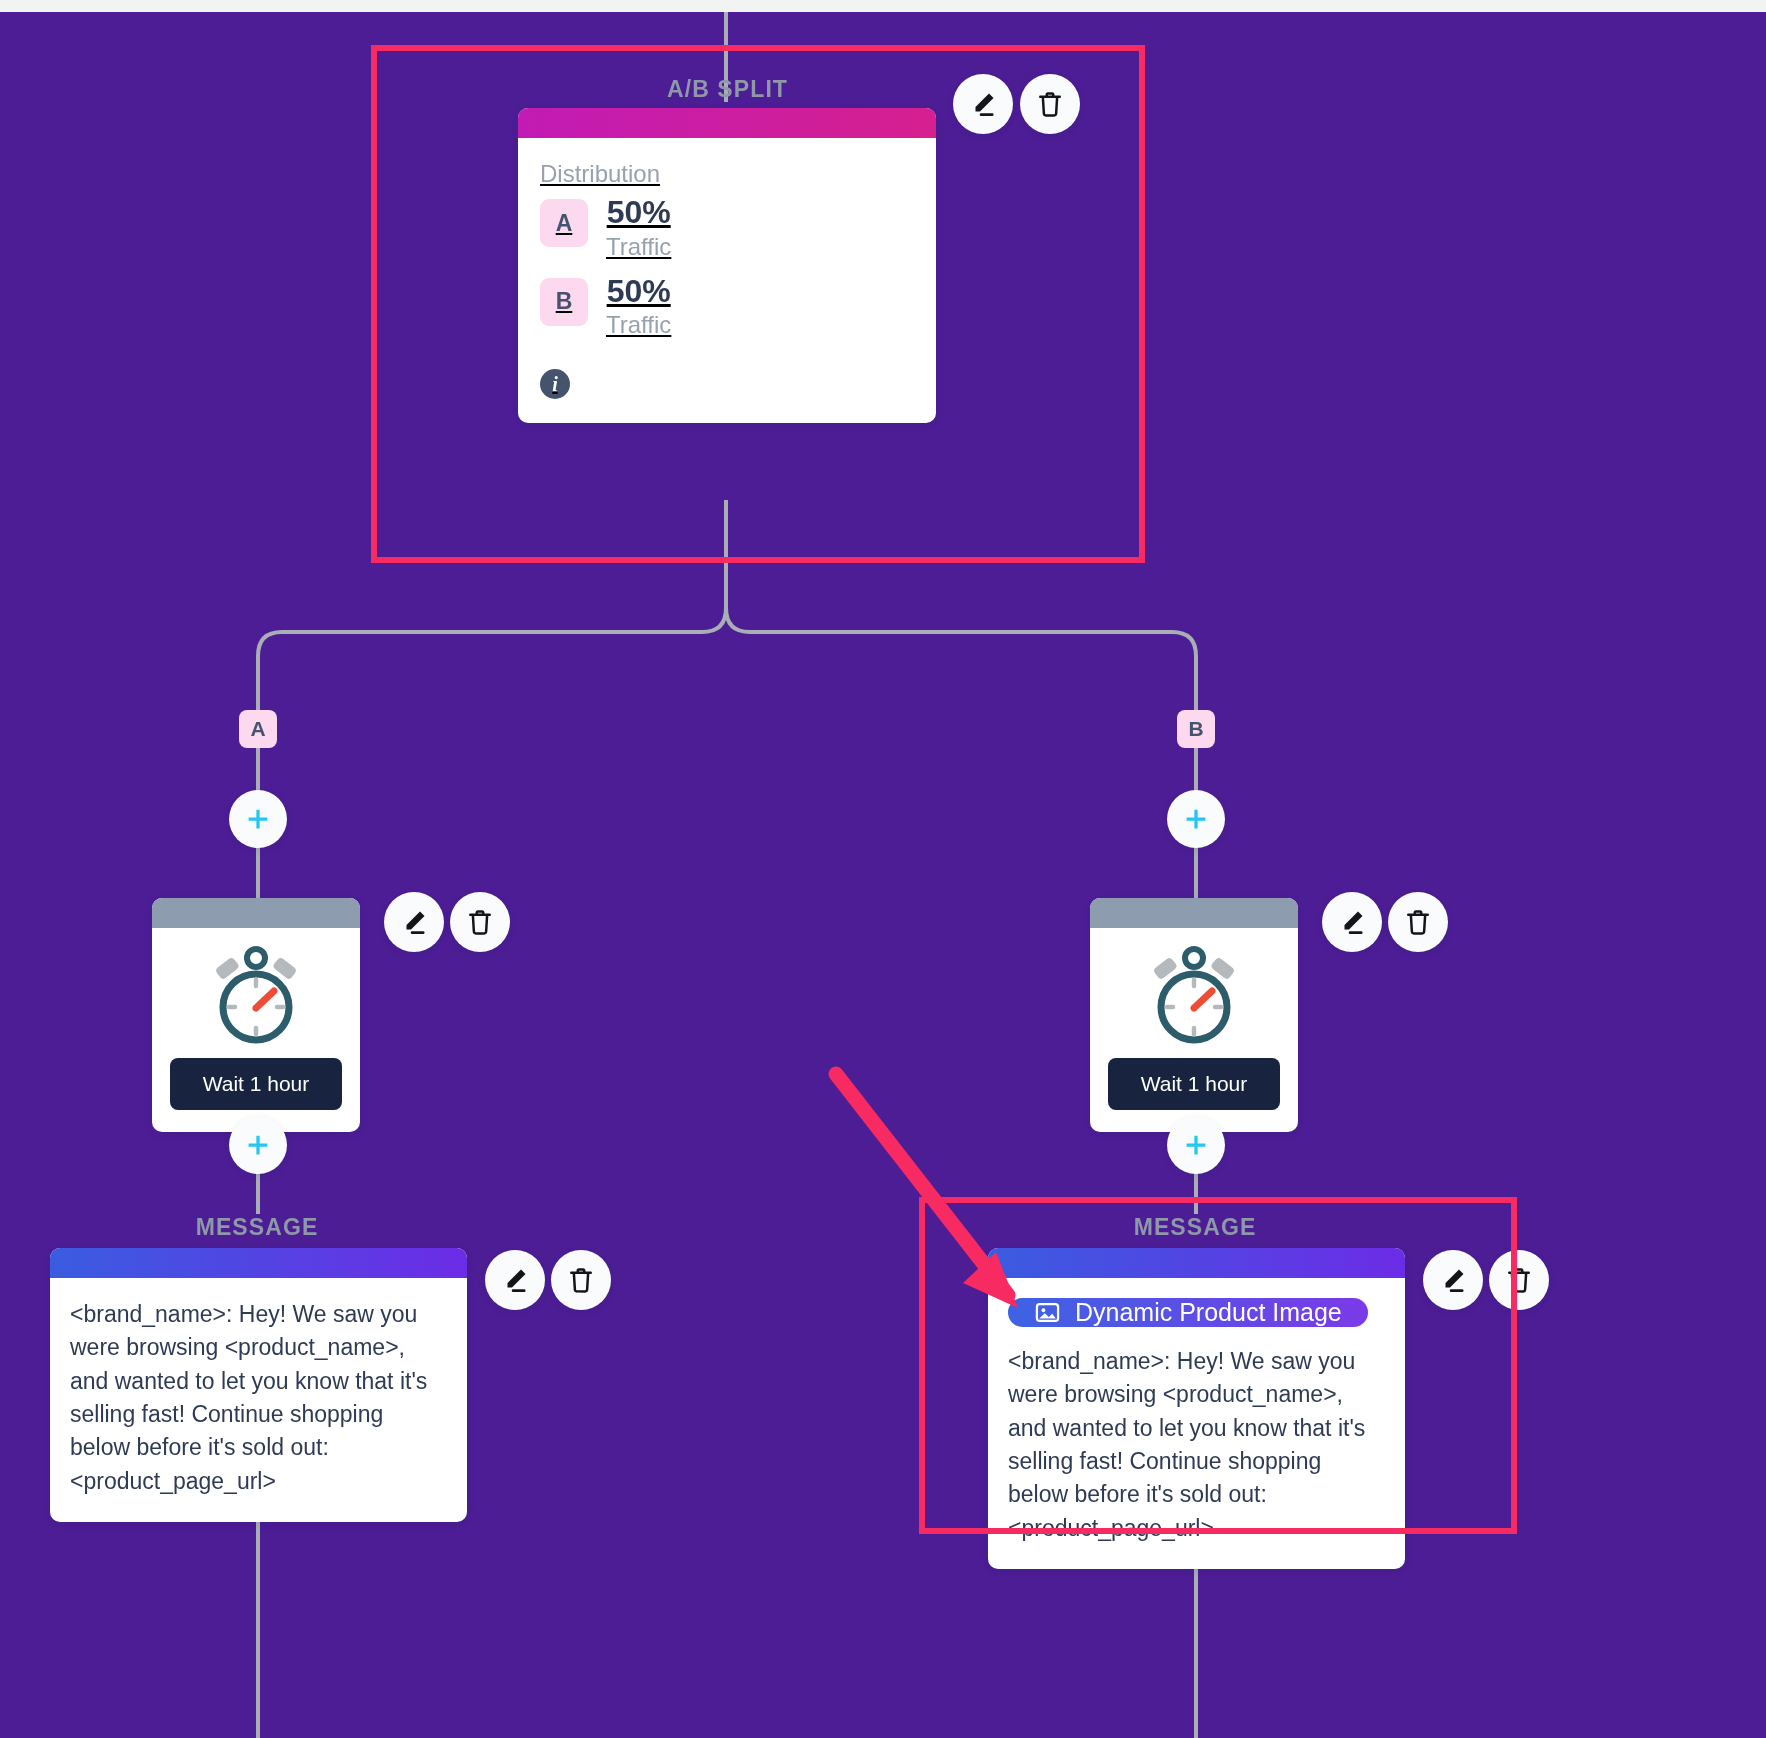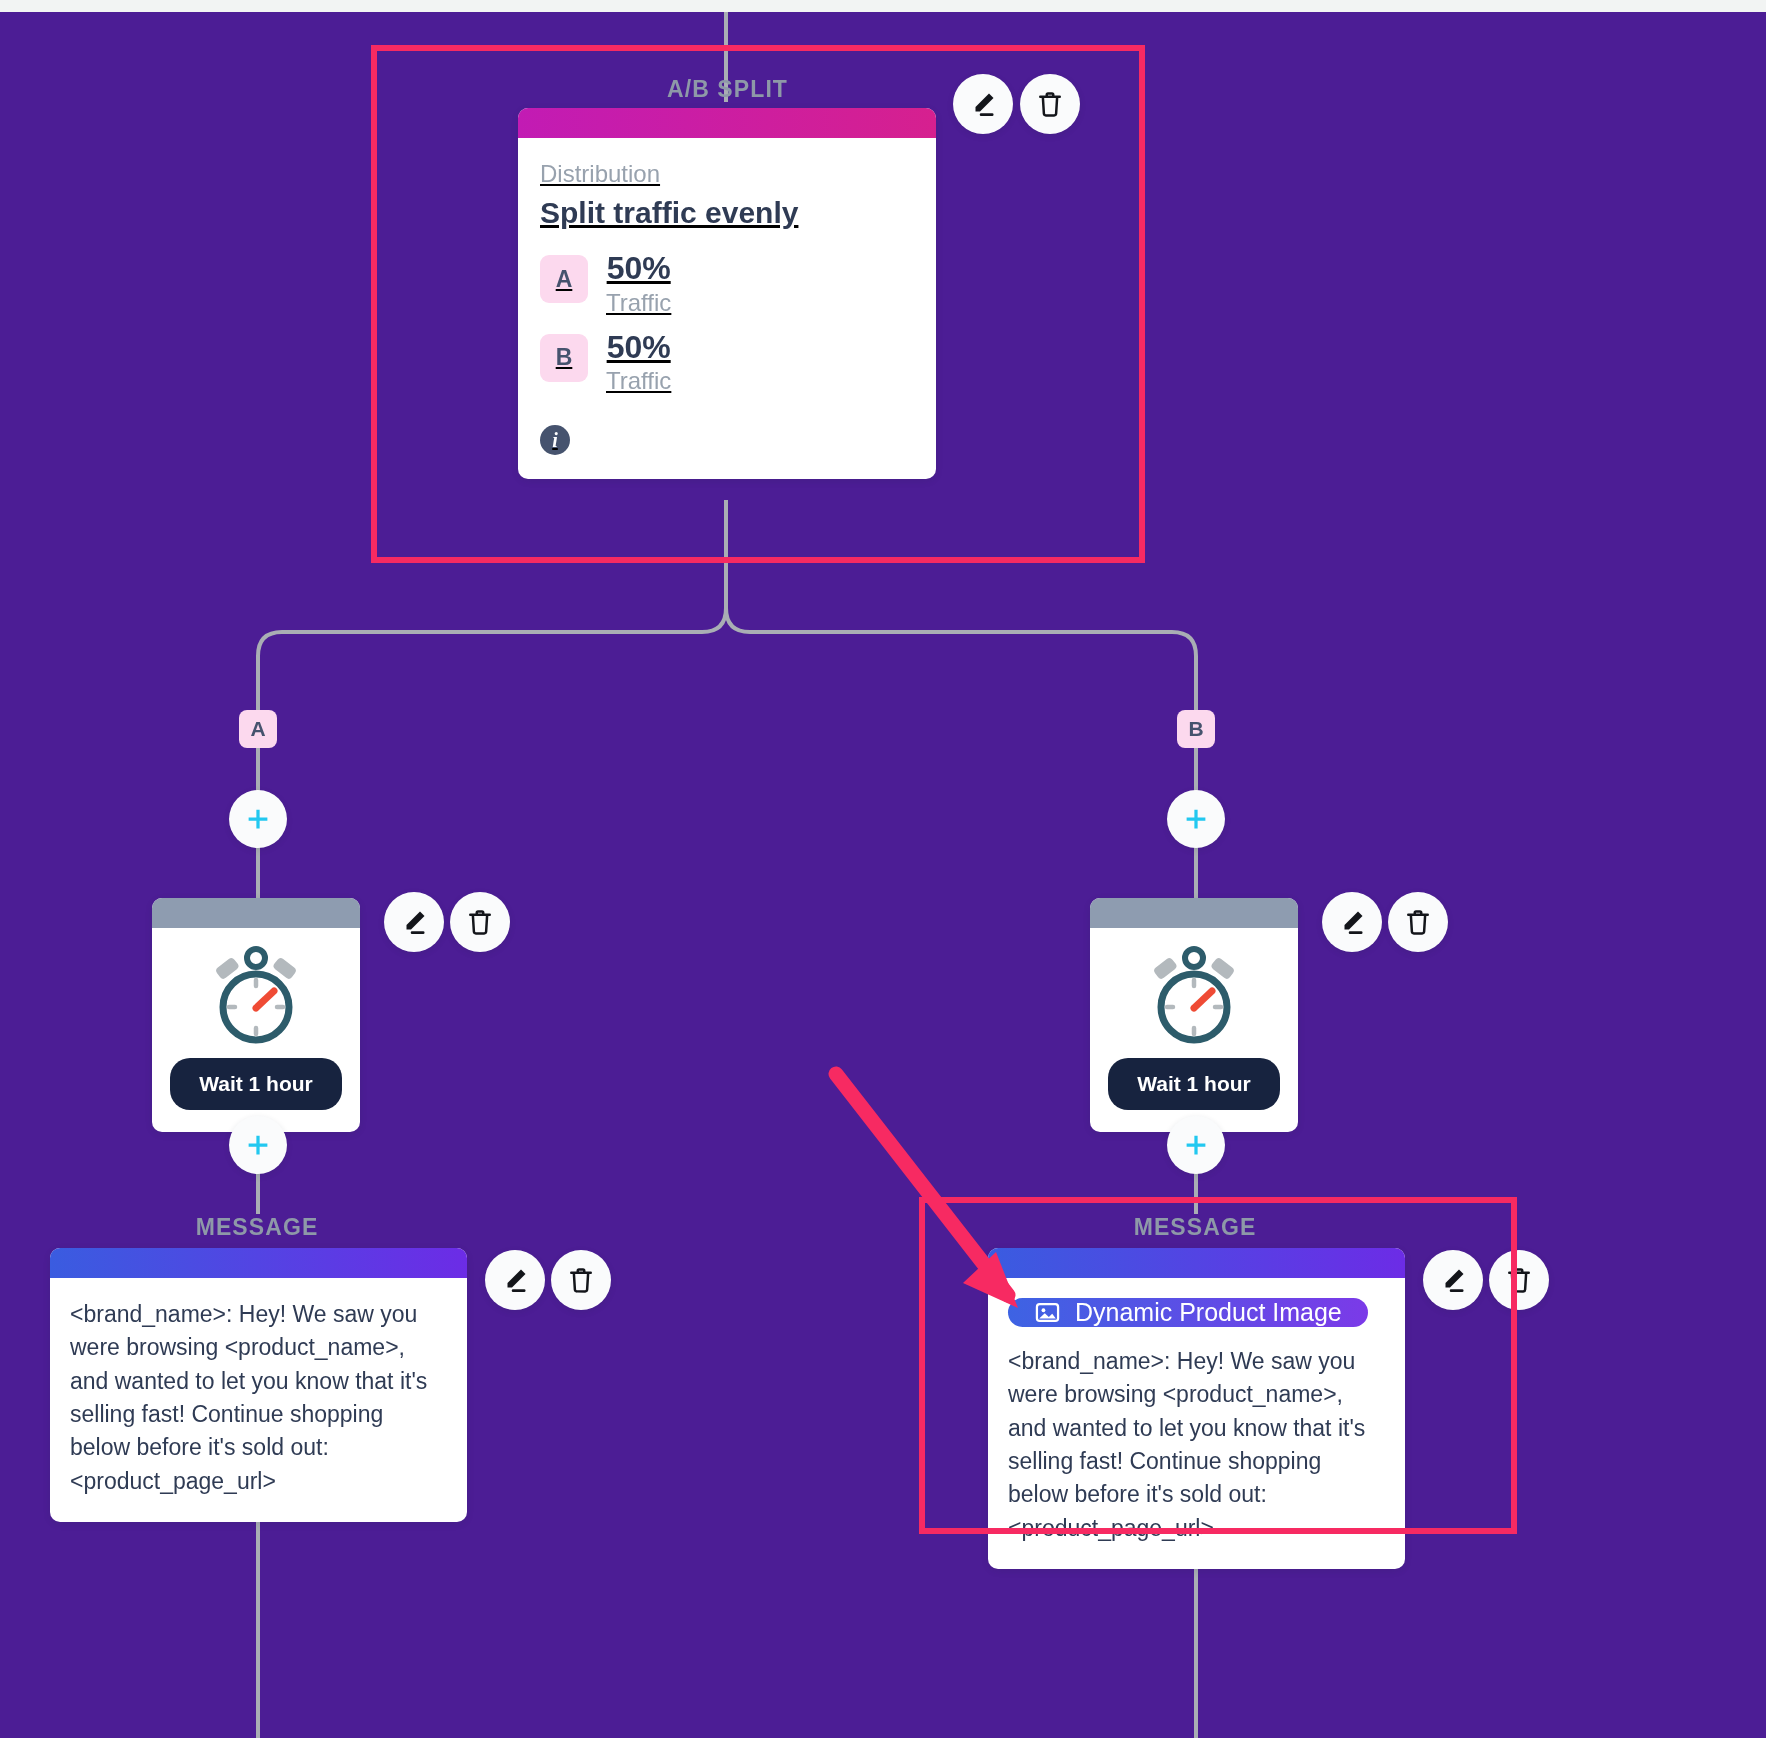--- a/index.html
+++ b/index.html
@@ -134,22 +134,22 @@
   .wait-body {
     padding: 18px 18px 22px 18px;
     display: flex;
     flex-direction: column;
     align-items: center;
   }
   .wait-pill {
     background: #17233f;
     color: #ffffff;
     font-size: 21px;
-    font-weight: bold;
-    border-radius: 20px;
+    font-weight: normal;
+    border-radius: 8px;
     width: 100%;
     box-sizing: border-box;
     text-align: center;
     padding: 14px 0;
     margin-top: 8px;
   }
 
   
   .msg-body { padding: 20px 20px 24px 20px; }
   .msg-text {
@@ -259,21 +259,20 @@
   <div class="conn-line" style="left:1194px; top:1068px; height:48px;"></div>
   <div class="conn-line" style="left:1194px; top:1160px; height:42px;"></div>
   <div class="conn-line" style="left:1194px; top:1492px; height:246px;"></div>
 
   <div class="node-label" style="left:520px; top:64px; width:415px;">A/B SPLIT</div>
 
   <div class="card" style="left:518px; top:96px; width:418px;">
     <div class="card-bar bar-split"></div>
     <div class="split-body">
       <div class="split-dist-label">Distribution</div>
-      <div class="split-title">Split traffic evenly</div>
 
       <div class="split-row">
         <div class="variant-chip">A</div>
         <div>
           <div class="split-pct">50%</div>
           <div class="split-sub">Traffic</div>
         </div>
       </div>
 
       <div class="split-row">

